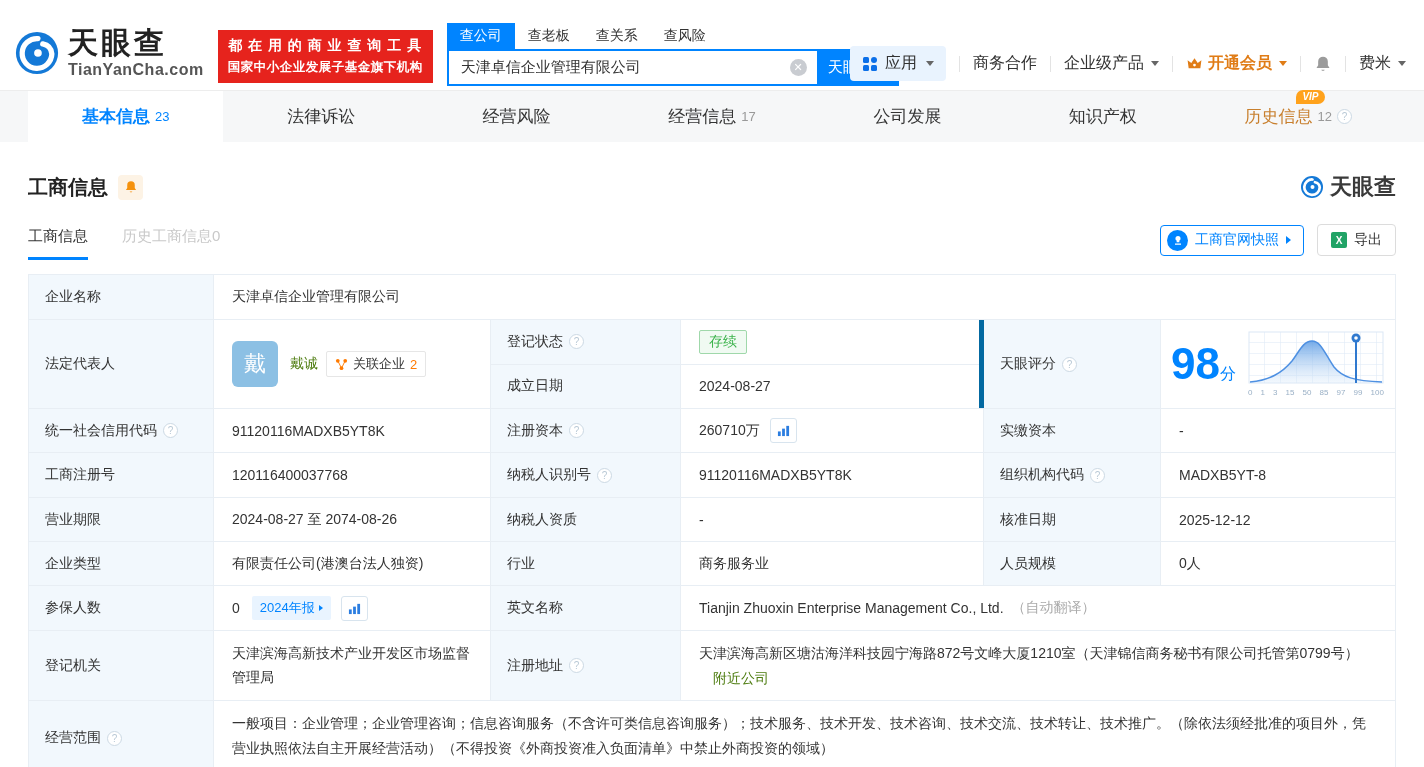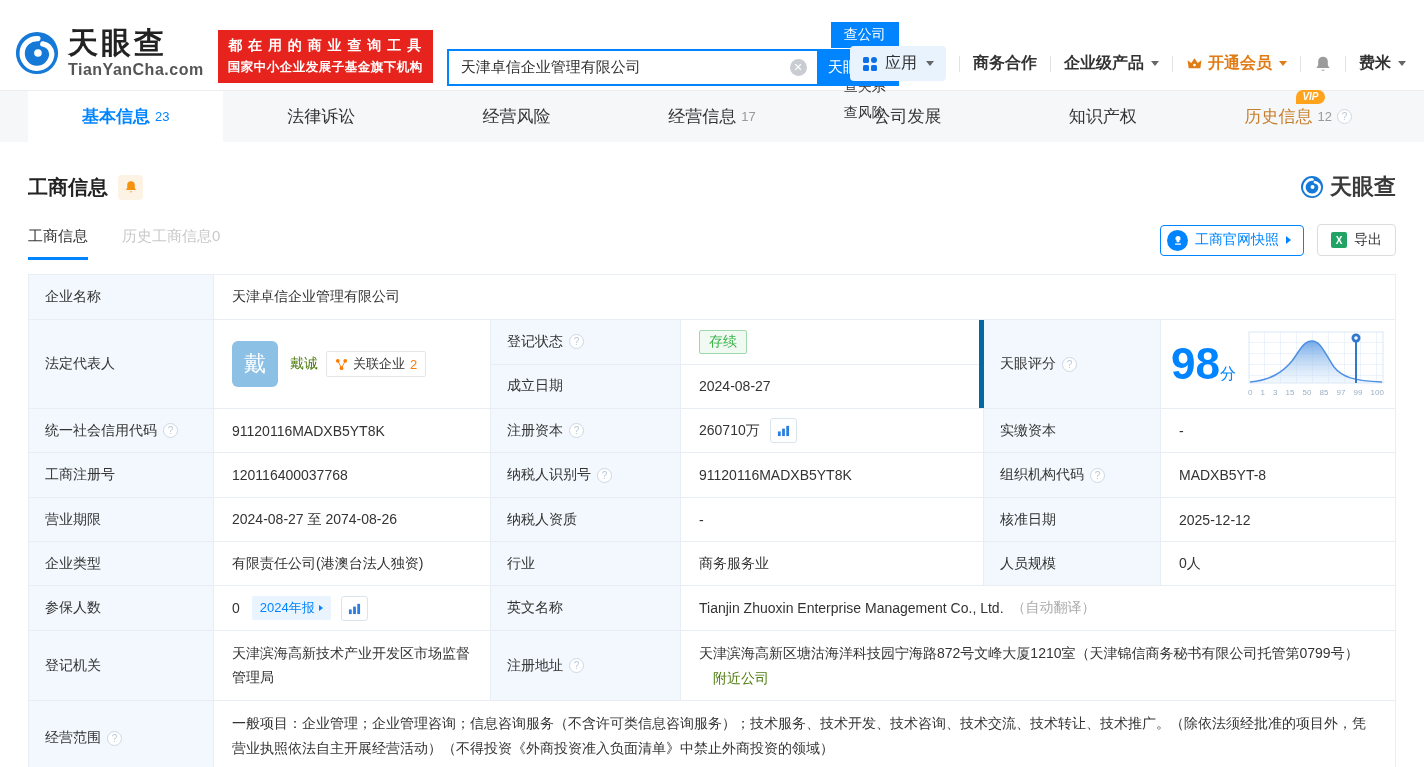--- a/index.html
+++ b/index.html
@@ -9,31 +9,31 @@
   
   .hdr { height:90px; position:relative; padding:14px 14px 0 14px; display:flex; align-items:flex-start; border-top:8px solid #fff; }
   .logo { display:flex; align-items:center; gap:8px; margin-top:6px; }
   .logo-txtcol { display:flex; flex-direction:column; line-height:1; }
   .logo-cn { font-size:30px; font-weight:700; color:#222; letter-spacing:3px; }
   .logo-en { font-size:16px; font-weight:700; color:#555; margin-top:4px; letter-spacing:.5px; }
   .banner { background:#e6231d; color:#fff; margin-left:14px; margin-top:8px; padding:7px 10px; text-align:center; }
   .banner .l1 { font-size:14px; font-weight:700; letter-spacing:1px; }
   .banner .l2 { font-size:12.5px; font-weight:700; margin-top:4px; letter-spacing:.5px; }
   .searchwrap { margin-left:14px; width:452px; }
-  .stabs { display:flex; align-items:flex-end; height:27px;flex-direction:column; }
+  .stabs { display:flex; align-items:flex-end; height:27px; }
   .stab { font-size:14px; color:#333; padding:4px 13px; cursor:pointer; }
   .stab.active { background:#0084ff; color:#fff; }
   .srow { display:flex; height:37px; position:relative; }
   .sinput { flex:1; border:2px solid #0084ff; border-right:none; font-size:15px; color:#333; padding:0 34px 0 12px; outline:none; font-family:inherit; }
   .sclear { position:absolute; right:92px; top:10px; width:17px; height:17px; border-radius:50%; background:#c9ccd1; color:#fff; font-size:11px; line-height:17px; text-align:center; cursor:pointer; }
   .sbtn { width:82px; background:#0084ff; color:#fff; border:none; font-size:15px; cursor:pointer; font-family:inherit; }
   .nav { position:absolute; right:18px; top:38px; display:flex; align-items:center; gap:13px; font-size:16px; color:#333;padding-left:30px; }
   .nav .sep { width:1px; height:16px; background:#e3e3e3; }
   .apps { display:flex; align-items:center; gap:7px; background:#e9f3fe; border-radius:4px; padding:7px 12px; cursor:pointer; }
-  .navitem { display:flex; align-items:center; gap:5px; cursor:pointer;font-weight:bold; }
+  .navitem { display:flex; align-items:center; gap:5px; cursor:pointer; }
   .caret { width:0; height:0; border-left:4px solid transparent; border-right:4px solid transparent; border-top:5px solid #666; display:inline-block; margin-left:2px; }
   .caret.or { border-top-color:#e07c16; }
   .vipnav { color:#e07c16; font-weight:700;font-family:Liberation Serif, serif; }
 
   
   .mtabs { background:#f6f7f8; border-top:1px solid #ededed; display:flex; padding:0 28px; height:52px; }
   .mtab { flex:1; display:flex; align-items:center; justify-content:center; font-size:17px; color:#333; cursor:pointer; position:relative; }
   .mtab.active { background:#fff; color:#0084ff; font-weight:700; }
   .mcount { font-size:13px; margin-left:5px; color:#999; font-weight:400; }
   .mtab.active .mcount { color:#0084ff; }

